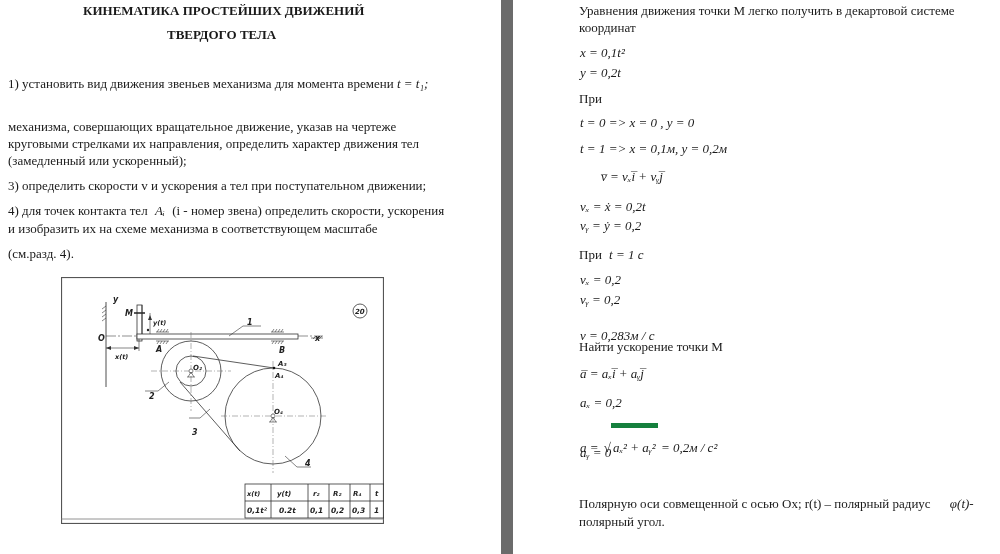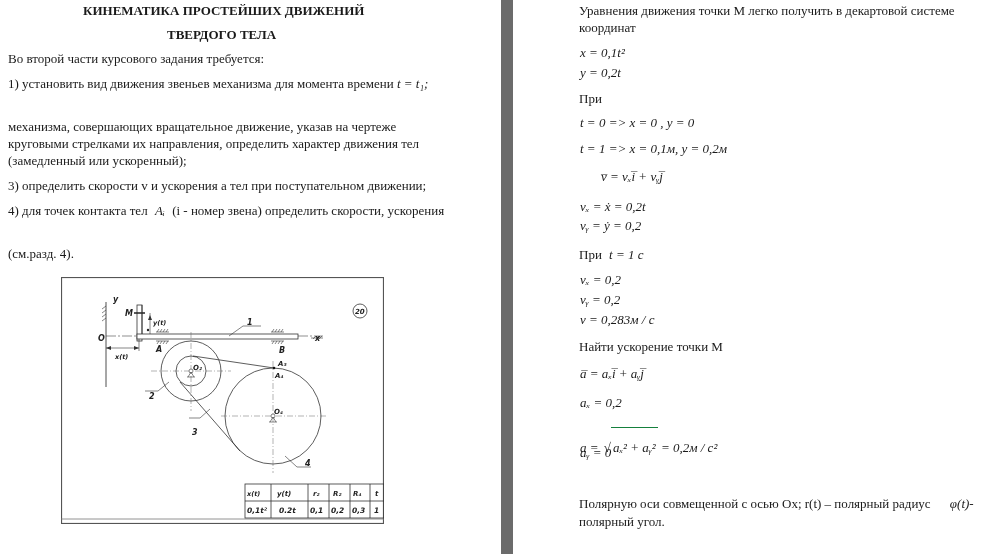--- a/index.html
+++ b/index.html
@@ -15,38 +15,38 @@
   .diagram{position:absolute;left:61px;top:277px;width:323px;height:247px;}
   .diagram svg{display:block}
   .dtext{font-family:"DejaVu Sans","Liberation Sans",sans-serif;font-style:italic;font-weight:bold;}
 </style>
 </head>
 <body>
 
 <div class="page left">
   <div class="t h" style="left:83px;top:3px;">КИНЕМАТИКА ПРОСТЕЙШИХ ДВИЖЕНИЙ</div>
   <div class="t h" style="left:167px;top:27px;">ТВЕРДОГО ТЕЛА</div>
-  <div class="t" style="left:8px;top:51px;">Во второй части курсового задания требуется:</div>
 
   <div class="t" style="left:8px;top:76px;">
     <span>1) установить вид движения звеньев механизма для момента времени</span>
     <span class="m">t = t₁;</span>
   </div>
 
   <div class="t" style="left:8px;top:119px;">механизма, совершающих вращательное движение, указав на чертеже</div>
   <div class="t" style="left:8px;top:153px;">(замедленный или ускоренный);</div>
   <div class="t" style="left:8px;top:136px;">круговыми стрелками их направления, определить характер движения тел</div>
 
   <div class="t" style="left:8px;top:178px;">3) определить скорости v и ускорения a тел при поступательном движении;</div>
 
   <div class="t" style="left:8px;top:203px;">
     <span>4) для точек контакта тел</span>
     <span class="m" style="margin:0 4px">Aᵢ</span>
     <span>(i - номер звена) определить скорости, ускорения</span>
   </div>
+  <div class="t" style="left:8px;top:221px;">и изобразить их на схеме механизма в соответствующем масштабе</div>
   <div class="t" style="left:8px;top:246px;">(см.разд. 4).</div>
 
   <div class="diagram">
     <svg width="323" height="247" viewBox="0 0 323 247" xmlns="http://www.w3.org/2000/svg">
 
       <rect x="0.5" y="0.5" width="322" height="246" fill="none" stroke="#555" stroke-width="1.2"></rect>
       <line x1="0" y1="242" x2="323" y2="242" stroke="#777" stroke-width="0.8"></line>
 
       <line x1="45" y1="25" x2="45" y2="110" stroke="#222" stroke-width="0.8"></line>
       <g stroke="#333" stroke-width="0.6">
@@ -193,29 +193,29 @@
   <div class="t m" style="left:67px;top:199px;">vₓ = ẋ = 0,2t</div>
   <div class="t m" style="left:67px;top:218px;">vᵧ = ẏ = 0,2</div>
 
   <div class="t" style="left:66px;top:247px;">
     <span>При</span>
     <span class="m" style="margin-left:4px">t = 1 c</span>
   </div>
 
   <div class="t m" style="left:67px;top:272px;">vₓ = 0,2</div>
   <div class="t m" style="left:67px;top:292px;">vᵧ = 0,2</div>
-  <div class="t m" style="left:67px;top:312px;">v = 0,283м / c</div>
+  <div class="t m" style="left:67px;top:328px;">v = 0,283м / c</div>
 
   <div class="t" style="left:66px;top:339px;">Найти ускорение точки М</div>
   <div class="t m" style="left:67px;top:366px;">a̅ = aₓi̅ + aᵧj̅</div>
   <div class="t m" style="left:67px;top:395px;">aₓ = 0,2</div>
   <div class="t m" style="left:67px;top:414px;margin-top:31px;">aᵧ = 0</div>
   <div class="t m" style="left:67px;top:440px;">
     <span>a =</span>
-    <span style="font-style:normal;margin-left:2px">√</span><span style="border-top:1px solid #15803d;padding:12px 2px">aₓ² + aᵧ²</span>
+    <span style="font-style:normal;margin-left:2px">√</span><span style="border-top:5px solid #15803d;padding:12px 2px">aₓ² + aᵧ²</span>
     <span>= 0,2м / c²</span>
   </div>
 
   <div class="t" style="left:66px;top:496px;">
     <span>Полярную оси совмещенной с осью Ох; r(t) – полярный радиус</span>
     <span class="m" style="margin-left:16px">φ(t)</span><span>-</span>
   </div>
   <div class="t" style="left:66px;top:514px;">полярный угол.</div>
 </div>
 

